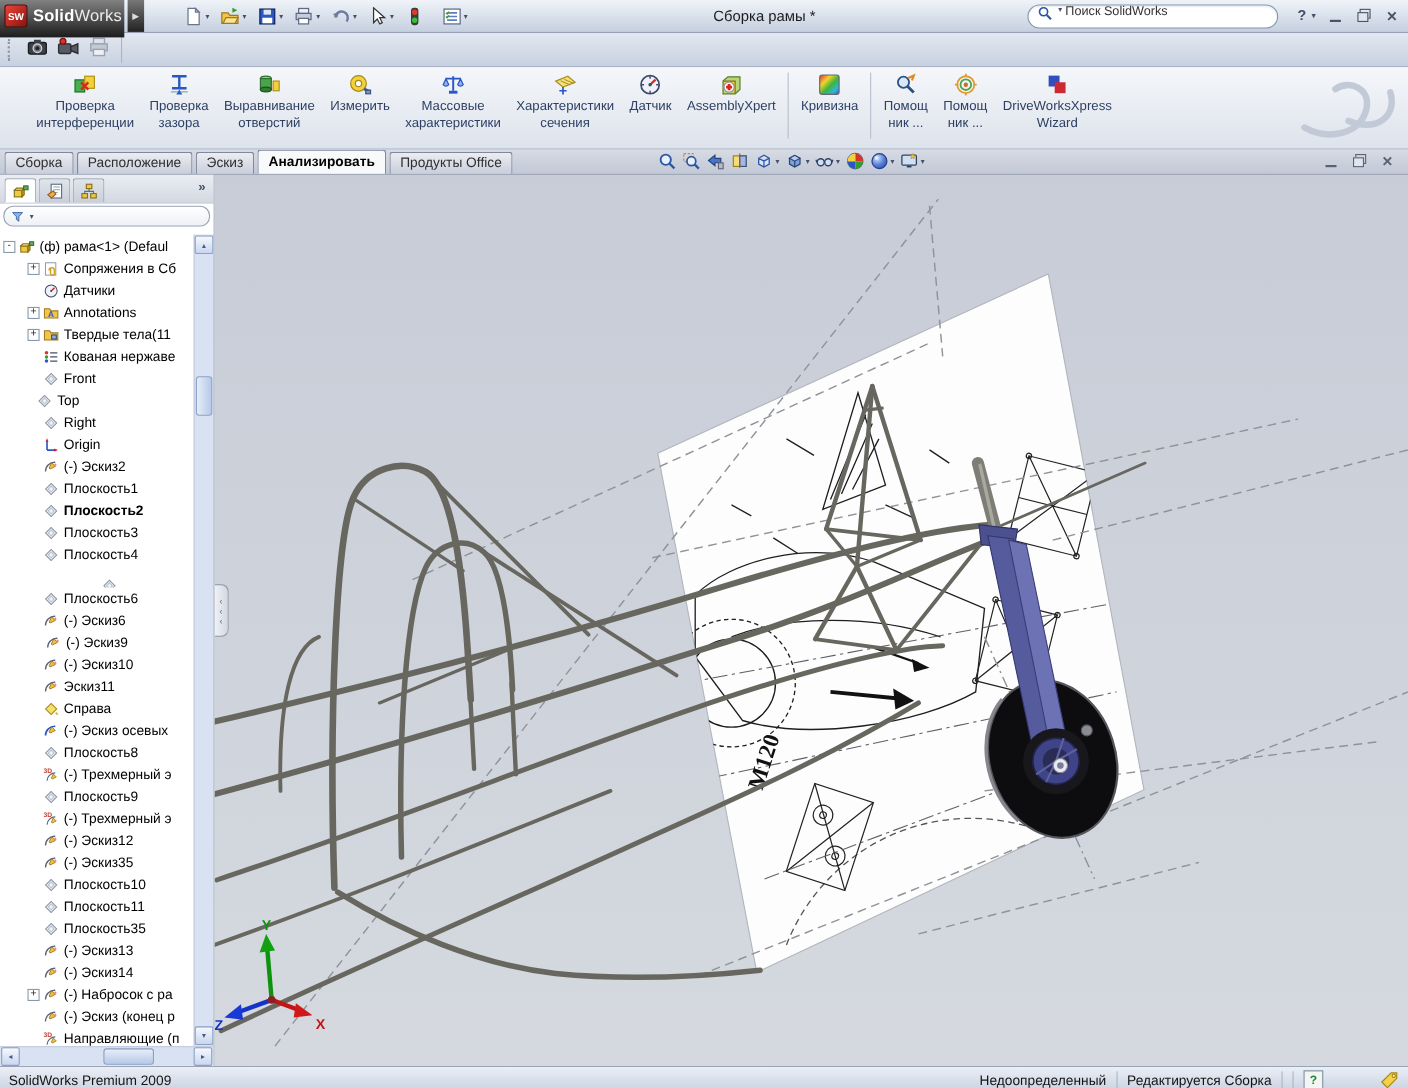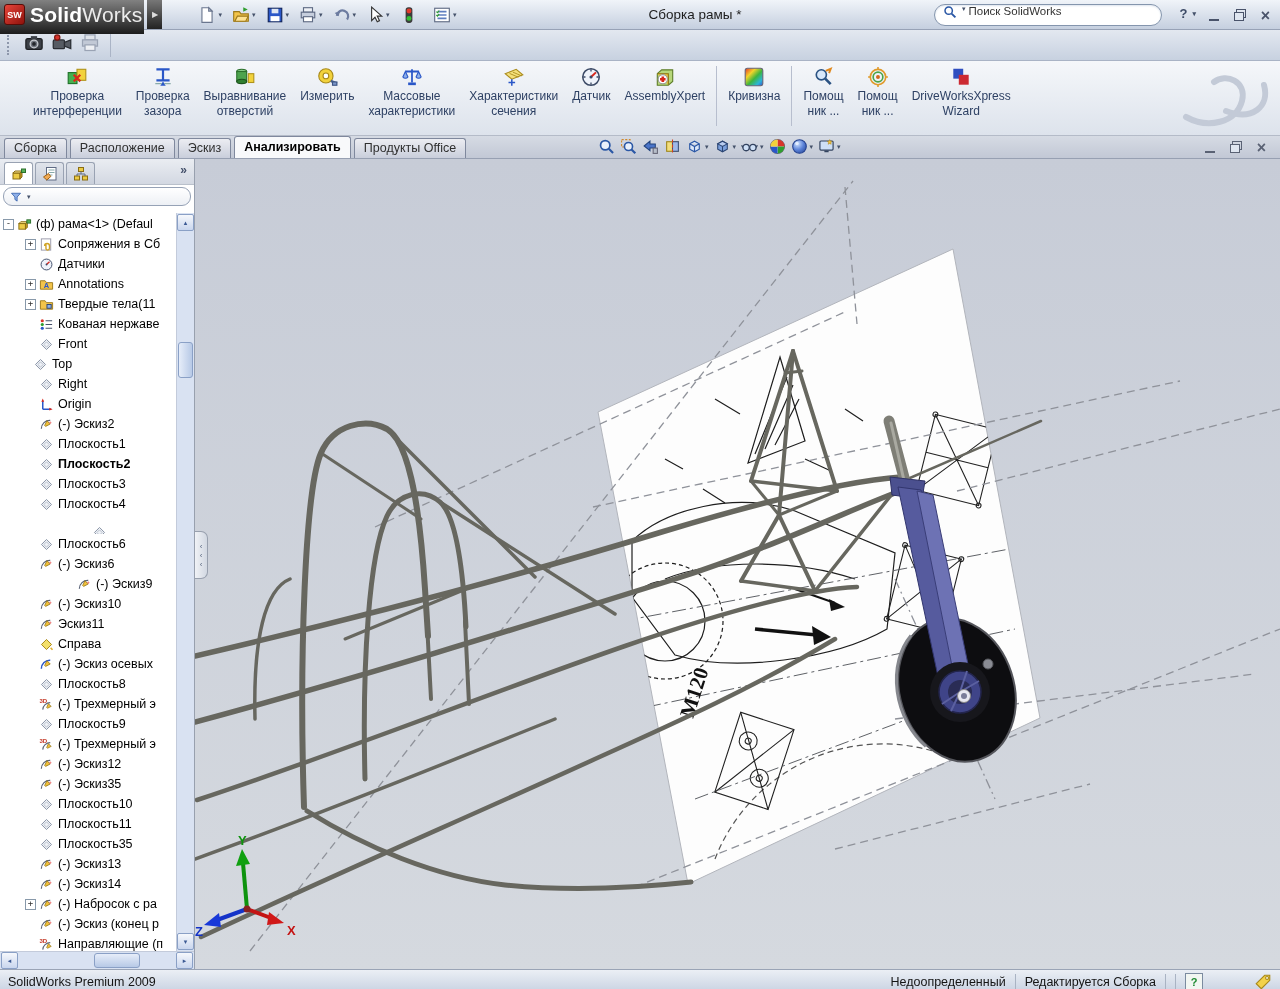--- a/index.html
+++ b/index.html
@@ -3,21 +3,21 @@
 <meta charset="utf-8">
 <style>
   html,body{margin:0;padding:0;}
   body{width:1280px;height:989px;overflow:hidden;font-family:"Liberation Sans",sans-serif;background:#cfd4dd;}
   #app{position:relative;width:1280px;height:989px;}
 
   
   .titlebar{height:29px;border-bottom:1px solid #97a2b6;background:linear-gradient(#f0f4f9,#c5cfdf);display:flex;align-items:center;position:relative;}
   .logo{height:39px;display:flex;align-items:center;background:linear-gradient(#909090,#1c1c1c);padding:0 2px 0 4px;}
   .logo-cube{width:19px;height:19px;background:linear-gradient(135deg,#e8453a,#8d120c);border:1px solid #580c07;border-radius:3px;color:#fff;font-weight:bold;font-size:9px;display:flex;align-items:center;justify-content:center;margin-right:5px;}
-  .logo-text{color:#fff;font-size:21px;letter-spacing:.2px;}
+  .logo-text{color:#fff;font-size:15px;letter-spacing:.2px;}
   .logo-text b{font-weight:bold;}
   .logo-text i{font-style:normal;font-weight:400;color:#ececec;}
   .logo-fly{width:15px;height:29px;background:linear-gradient(#777,#222);color:#ddd;font-size:8px;display:flex;align-items:center;justify-content:center;margin-left:3px;}
   .tb-icons{display:flex;gap:6px;margin-left:34px;align-items:center;}
   .tbi{display:flex;align-items:center;padding:1px 2px;border-radius:2px;}
   .tbi svg{width:18px;height:18px;}
   .dd{font-size:7px;color:#44516a;margin-left:2px;}
   .tb-title{position:absolute;left:50%;transform:translateX(-50%);margin-left:55px;font-size:13.5px;color:#1c1c1c;}
   .search{position:absolute;right:118px;top:4px;width:210px;height:20px;background:#fff;border:1px solid #8495ad;border-radius:11px;display:flex;padding:0 8px;gap:3px;box-shadow:inset 0 1px 2px #dde4ee;}
   .search svg{width:14px;height:14px;flex:none;}
@@ -766,21 +766,21 @@
               </svg>
               <span class="tlabel">Плоскость6</span>
             </div>
             <div class="trow" style="padding-left: 25px;">
               <span class="texp hid"></span>
               <svg>
                 <use href="#sym-t-sketch"></use>
               </svg>
               <span class="tlabel">(-) Эскиз6</span>
             </div>
-            <div class="trow" style="padding-left: 27px; margin-left: 36px;">
+            <div class="trow" style="padding-left: 27px;">
               <span class="texp hid"></span>
               <svg>
                 <use href="#sym-t-sketch"></use>
               </svg>
               <span class="tlabel">(-) Эскиз9</span>
             </div>
             <div class="trow" style="padding-left: 25px;">
               <span class="texp hid"></span>
               <svg>
                 <use href="#sym-t-sketch"></use>

